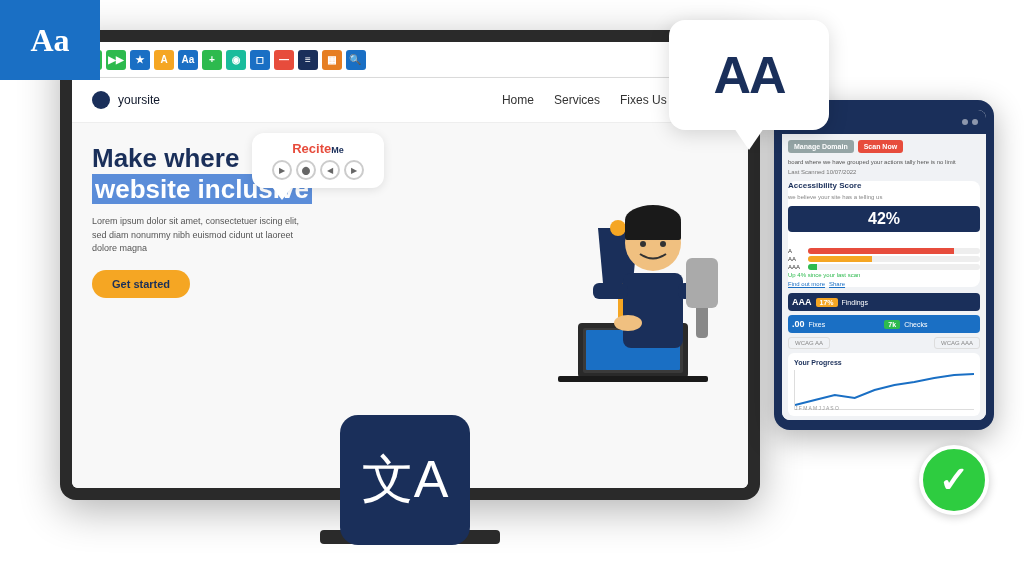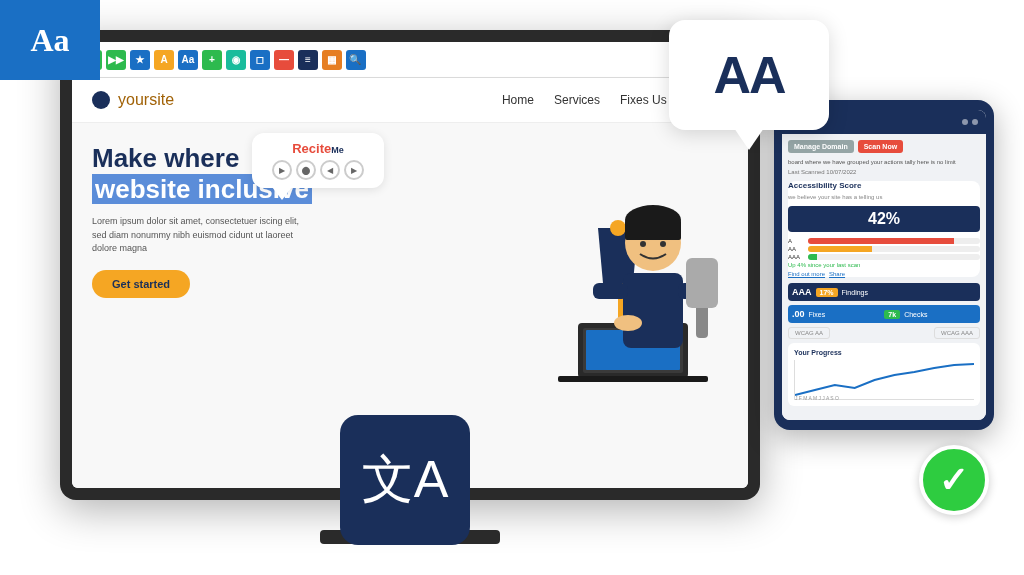--- a/index.html
+++ b/index.html
@@ -207,22 +207,22 @@
       gap: 8px;
       flex: 1;
     }
     .site-logo-dot {
       width: 18px;
       height: 18px;
       background: #1a2f5a;
       border-radius: 50%;
     }
     .site-logo-text {
-      color: #a16207;
-      font-size: 16px;
+      color: #0f172a;
+      font-size: 12px;
       font-weight: 500;
     }
     .nav-links {
       display: flex;
       gap: 20px;
     }
     .nav-link {
       color: #333;
       font-size: 12px;
       font-weight: 400;
@@ -416,21 +416,21 @@
       margin-bottom: 6px;
     }
     .score-value {
       background: #1a2f5a;
       color: white;
       font-size: 16px;
       font-weight: 900;
       text-align: center;
       padding: 4px;
       border-radius: 4px;
-      margin-bottom: 6px;
+      margin-bottom: 16px;
     }
     .score-bars {
       display: flex;
       flex-direction: column;
       gap: 2px;
     }
     .score-bar-row {
       display: flex;
       align-items: center;
       gap: 4px;

